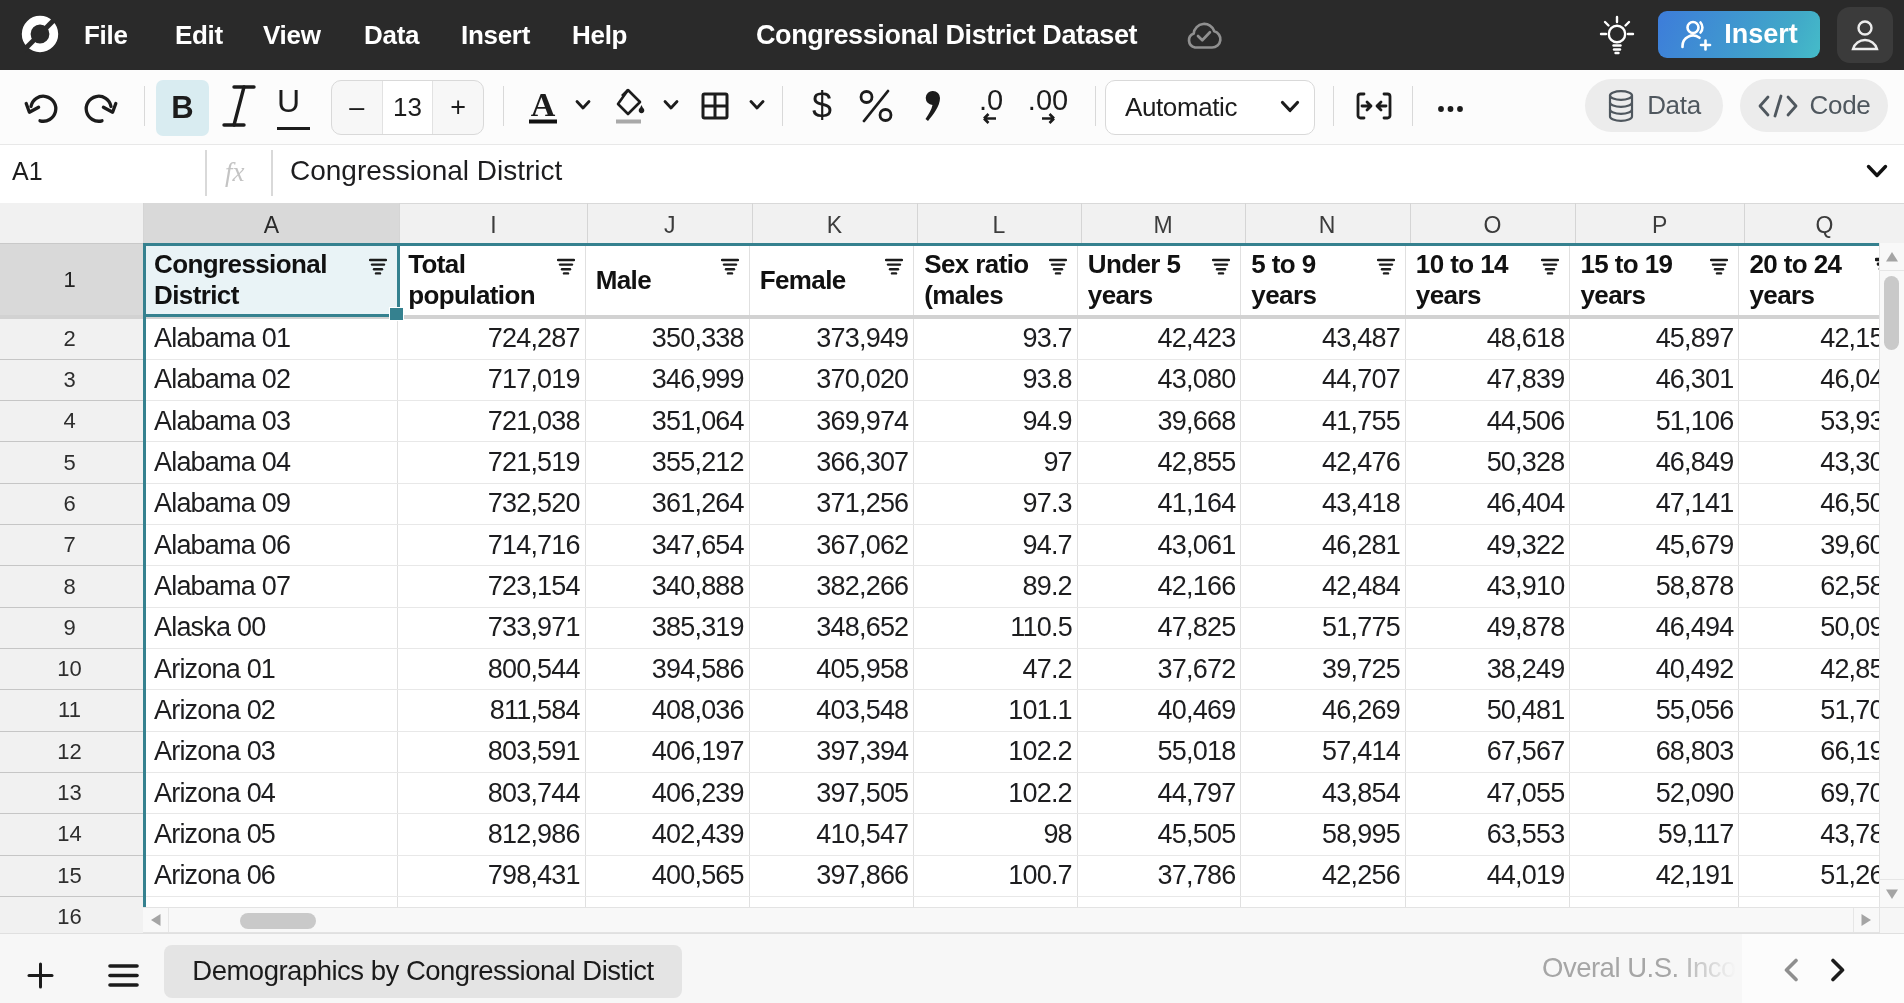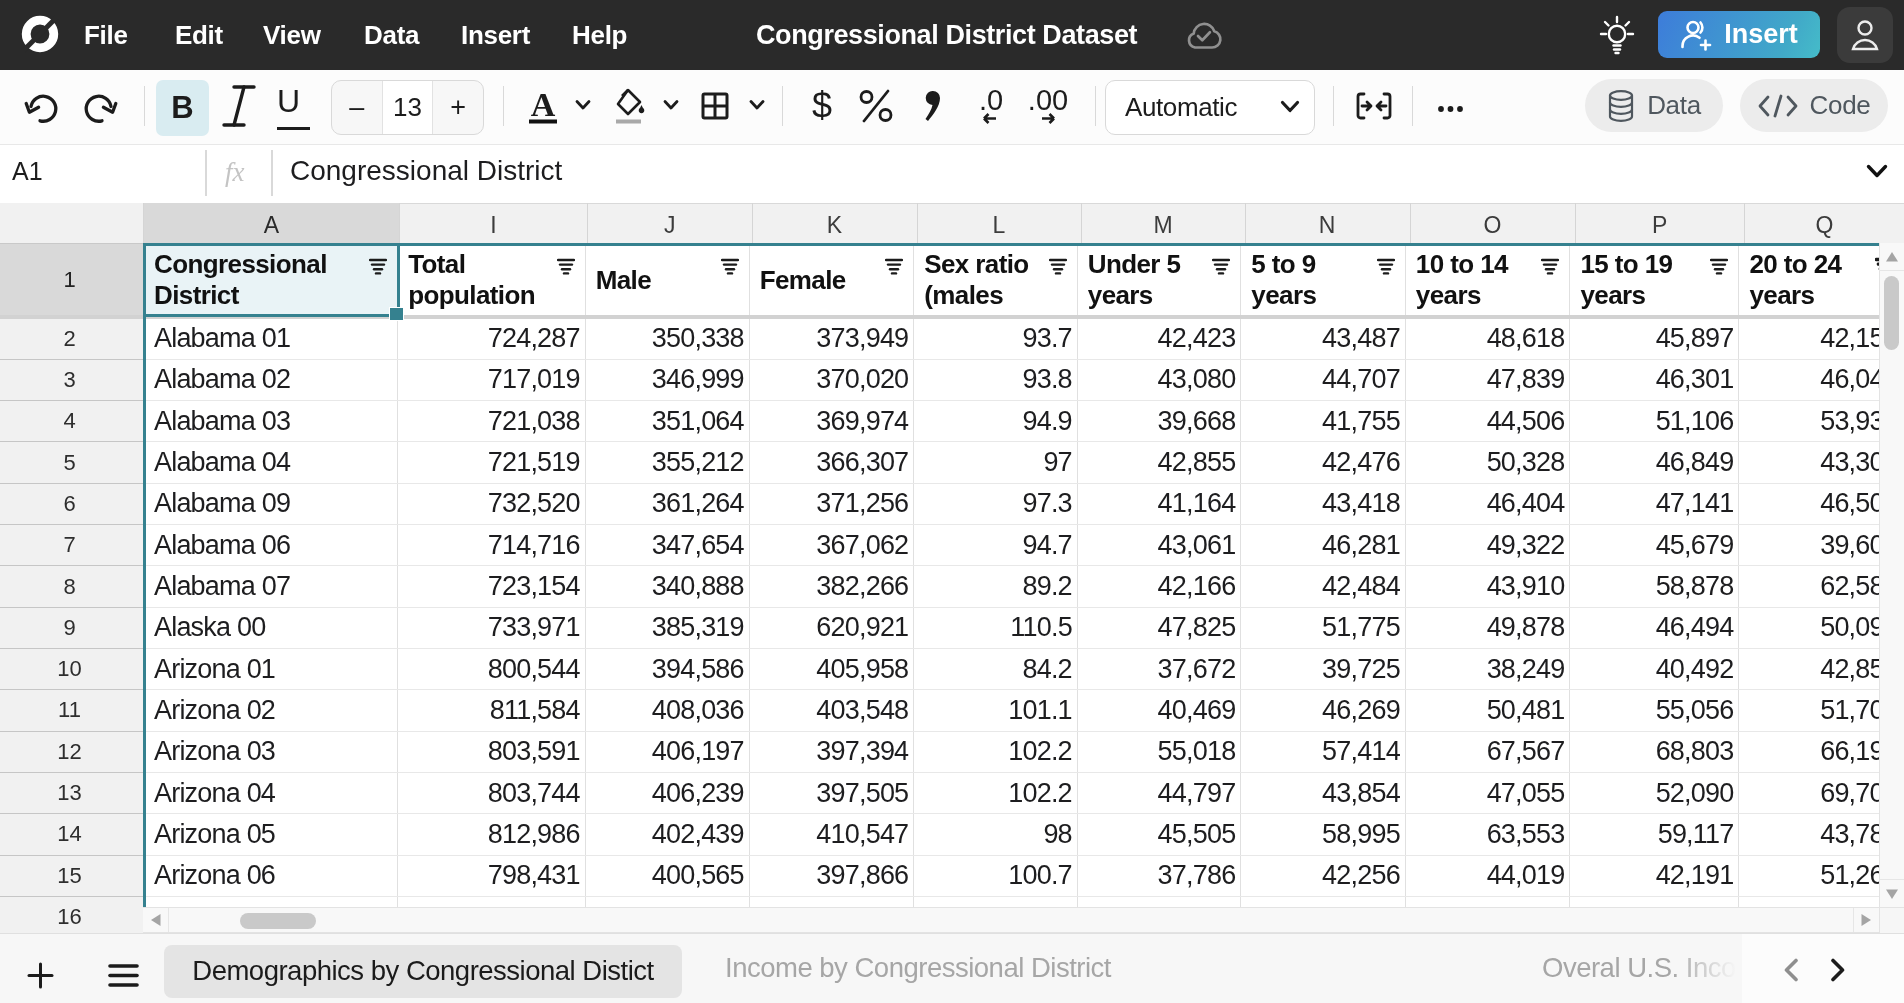--- a/index.html
+++ b/index.html
@@ -452,34 +452,34 @@
       <div class="dc cn" style="width:164px">42,166</div>
       <div class="dc cn" style="width:165px">42,484</div>
       <div class="dc cn" style="width:165px">43,910</div>
       <div class="dc cn" style="width:169.5px">58,878</div>
       <div class="dc cn" style="width:165px">62,585</div>
     </div>
 <div class="drow">
       <div class="dc ca" style="width:256px">Alaska 00</div>
       <div class="dc cn" style="width:188px">733,971</div>
       <div class="dc cn" style="width:164.5px">385,319</div>
-      <div class="dc cn" style="width:165px">620,921</div>
+      <div class="dc cn" style="width:165px">348,652</div>
       <div class="dc cn" style="width:164px">110.5</div>
       <div class="dc cn" style="width:164px">47,825</div>
       <div class="dc cn" style="width:165px">51,775</div>
       <div class="dc cn" style="width:165px">49,878</div>
       <div class="dc cn" style="width:169.5px">46,494</div>
       <div class="dc cn" style="width:165px">50,095</div>
     </div>
 <div class="drow">
       <div class="dc ca" style="width:256px">Arizona 01</div>
       <div class="dc cn" style="width:188px">800,544</div>
       <div class="dc cn" style="width:164.5px">394,586</div>
       <div class="dc cn" style="width:165px">405,958</div>
-      <div class="dc cn" style="width:164px">84.2</div>
+      <div class="dc cn" style="width:164px">47.2</div>
       <div class="dc cn" style="width:164px">37,672</div>
       <div class="dc cn" style="width:165px">39,725</div>
       <div class="dc cn" style="width:165px">38,249</div>
       <div class="dc cn" style="width:169.5px">40,492</div>
       <div class="dc cn" style="width:165px">42,855</div>
     </div>
 <div class="drow">
       <div class="dc ca" style="width:256px">Arizona 02</div>
       <div class="dc cn" style="width:188px">811,584</div>
       <div class="dc cn" style="width:164.5px">408,036</div>
@@ -612,21 +612,20 @@
       </g>
     </svg>
 <svg class="abs" style="left:108px;top:29px" width="31" height="25" viewBox="0 0 31 25">
       <g stroke="#1c1c1c" stroke-width="3.6" stroke-linecap="round">
         <line x1="2" y1="3" x2="29" y2="3"></line>
         <line x1="2" y1="12.5" x2="29" y2="12.5"></line>
         <line x1="2" y1="22" x2="29" y2="22"></line>
       </g>
     </svg>
 <div id="activetab">Demographics by Congressional Distict</div>
-<span class="itab" style="left:725px">Income by Congressional District</span>
 <span class="itab" style="left:1542px">Overal U.S. Incom</span>
 <div id="fade"></div>
 <div id="chevpanel">
 <svg class="abs" style="left:41px;top:24px" width="16" height="24" viewBox="0 0 16 24">
         <path d="M13 2.5 L3.5 12 l9.5 9.5" fill="none" stroke="#8f8f8f" stroke-width="3.6" stroke-linecap="round" stroke-linejoin="round"></path>
       </svg>
 <svg class="abs" style="left:88px;top:24px" width="16" height="24" viewBox="0 0 16 24">
         <path d="M3 2.5 L12.5 12 L3 21.5" fill="none" stroke="#1c1c1c" stroke-width="3.6" stroke-linecap="round" stroke-linejoin="round"></path>
       </svg>
 </div>

